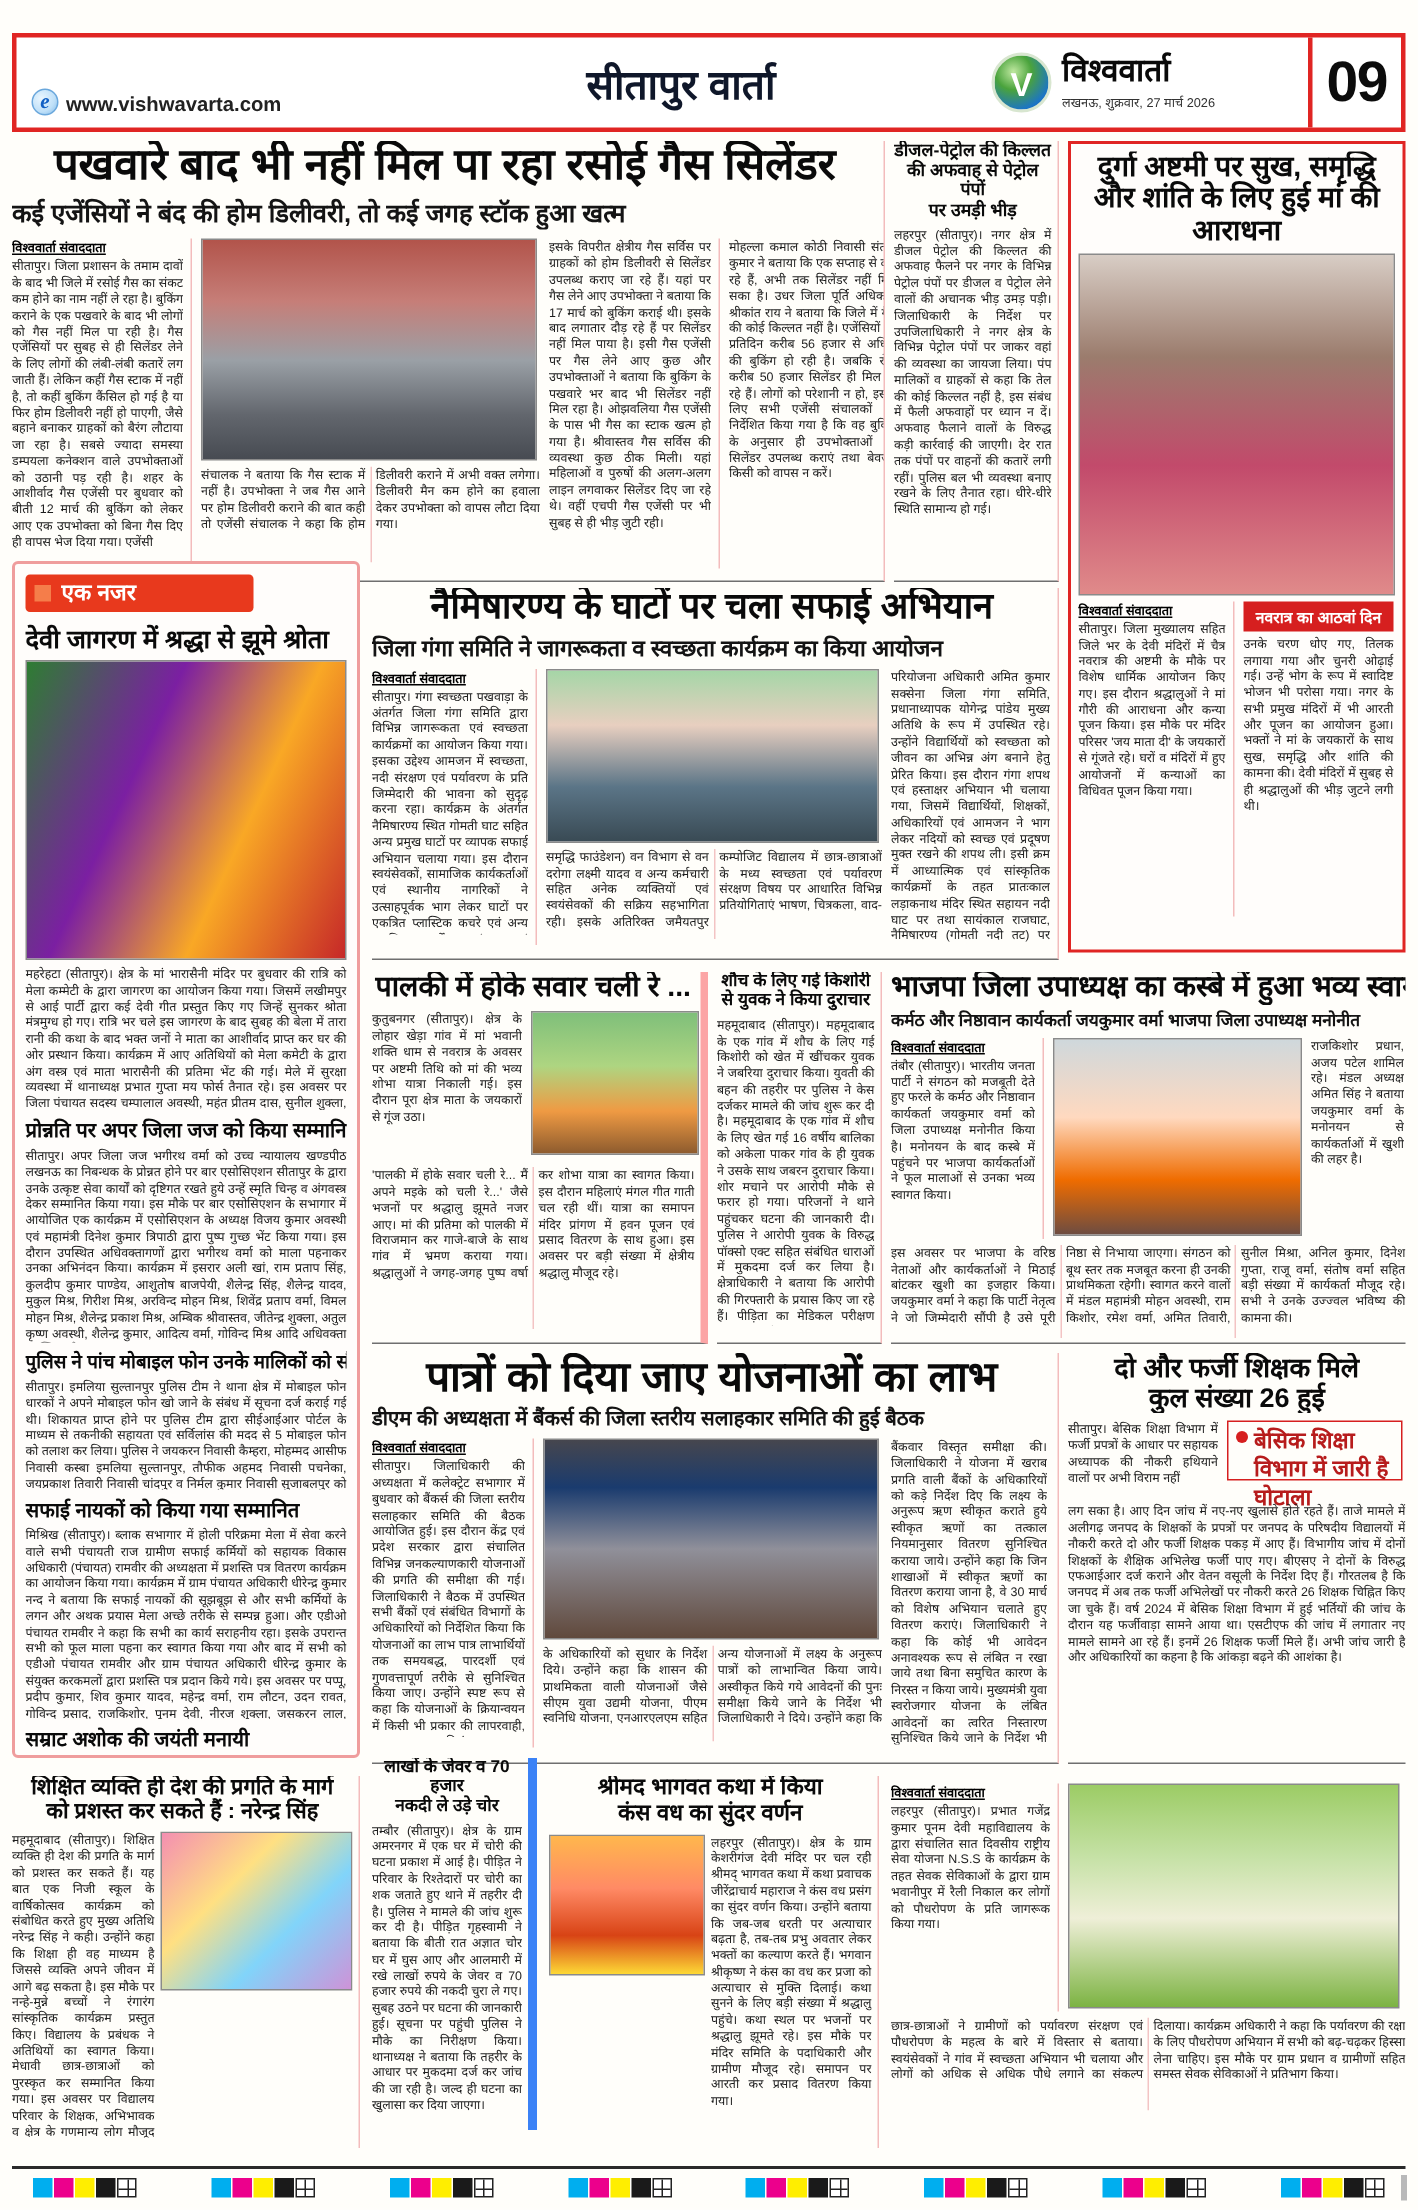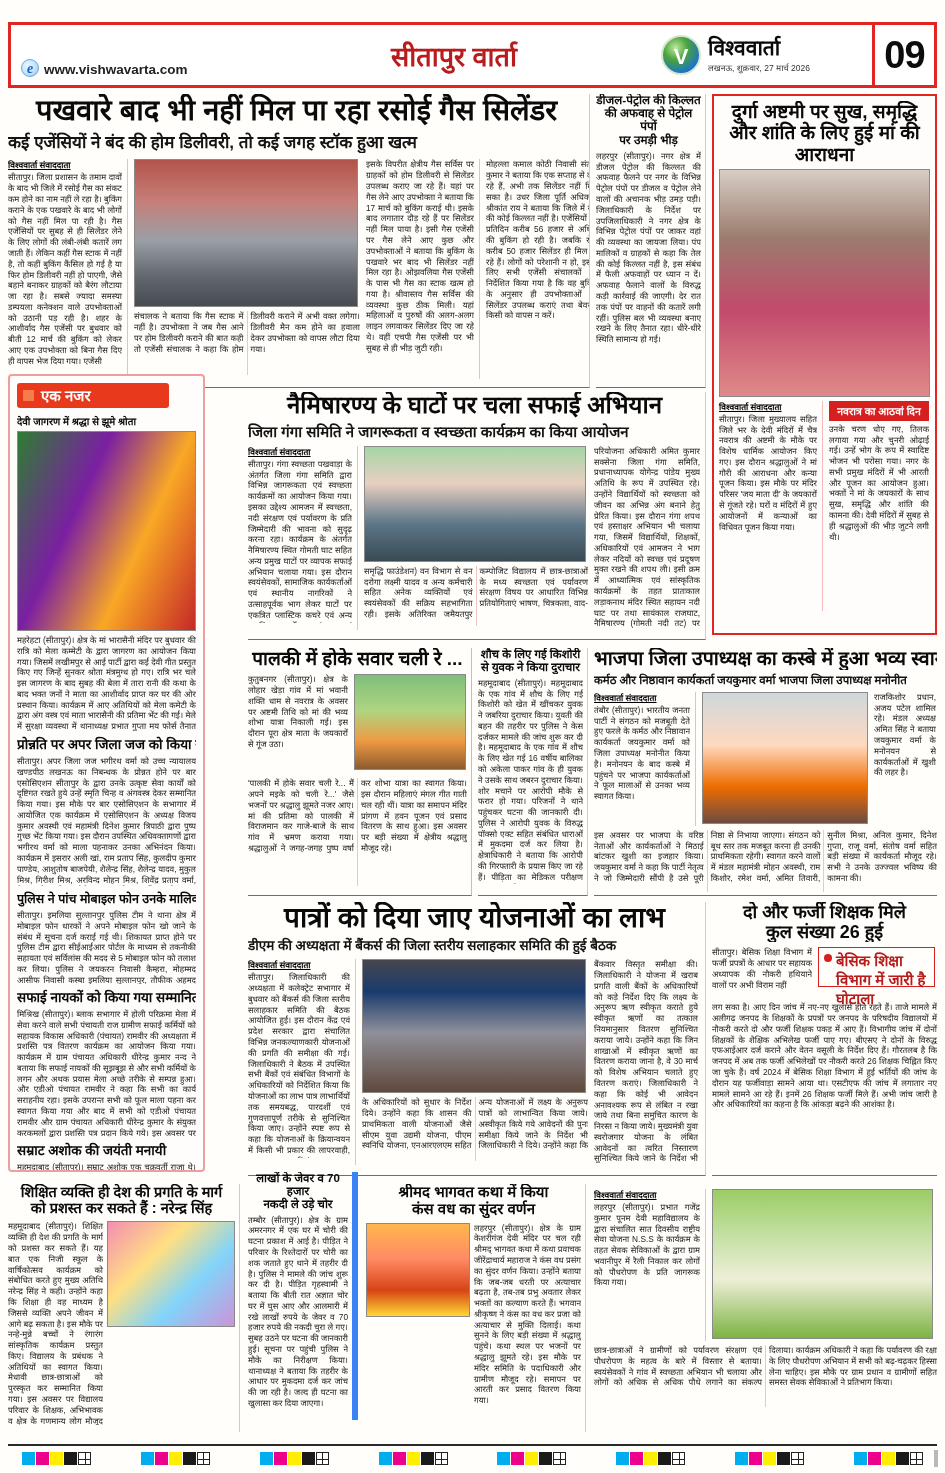--- a/index.html
+++ b/index.html
@@ -25,21 +25,21 @@
 
   
   .header { left:8px; top:22px; width:929px; height:66px; border:3px solid #e02523;
             display:flex; align-items:stretch; background:#fff; }
   .hd-left { flex:0 0 240px; display:flex; align-items:flex-end; padding:0 0 8px 10px; gap:5px; }
   .ie-icon { width:18px; height:18px; border-radius:50%; background:radial-gradient(circle at 35% 35%,#eaf6ff,#bfe0f8 60%,#7fb8e8);
              color:#1260c4; font-weight:700; font-style:italic; font-size:14px; line-height:17px; text-align:center;
              border:1px solid #6aa7dc; font-family:"Liberation Serif",serif; }
   .hd-site { font-weight:700; font-size:13.5px; color:#222; }
   .hd-center { flex:1; display:flex; align-items:center; justify-content:center; }
-  .hd-title { font-size:27px; font-weight:700; color:#b91c1c; }
+  .hd-title { font-size:27px; font-weight:700; color:#0f172a; }
   .hd-brandbox { flex:0 0 215px; display:flex; align-items:center; gap:7px; padding-left:4px; }
   .globe { width:40px; height:40px; border-radius:50%;
            background:radial-gradient(circle at 35% 30%,#bfe8a0 0%,#4aa33c 35%,#1b74c6 75%,#0d4e8f 100%);
            color:#fff; font-weight:700; font-size:22px; text-align:center; line-height:40px;
            border:2px solid #d8e6d0; }
   .brand-name { font-size:21px; font-weight:700; color:#090909; line-height:1.05; }
   .edition { font-size:8.5px; color:#333; margin-top:2px; }
   .pagenum-cell { flex:0 0 62px; border-left:3px solid #e02523; display:flex; align-items:center; justify-content:center; }
   .pagenum { font-size:38px; font-weight:700; color:#0c0c0c; letter-spacing:-1px; }
 
@@ -142,28 +142,28 @@
       <div class="byl">विश्ववार्ता संवाददाता</div>
       <div class="bt" style="height:190px;">सीतापुर। जिला मुख्यालय सहित जिले भर के देवी मंदिरों में चैत्र नवरात्र की अष्टमी के मौके पर विशेष धार्मिक आयोजन किए गए। इस दौरान श्रद्धालुओं ने मां गौरी की आराधना और कन्या पूजन किया। इस मौके पर मंदिर परिसर 'जय माता दी' के जयकारों से गूंजते रहे। घरों व मंदिरों में हुए आयोजनों में कन्याओं का विधिवत पूजन किया गया।</div>
     </div>
     <div style="width:100px; flex:none;">
       <div class="navratri-label">नवरात्र का आठवां दिन</div>
       <div class="bt" style="height:182px;">उनके चरण धोए गए, तिलक लगाया गया और चुनरी ओढ़ाई गई। उन्हें भोग के रूप में स्वादिष्ट भोजन भी परोसा गया। नगर के सभी प्रमुख मंदिरों में भी आरती और पूजन का आयोजन हुआ। भक्तों ने मां के जयकारों के साथ सुख, समृद्धि और शांति की कामना की। देवी मंदिरों में सुबह से ही श्रद्धालुओं की भीड़ जुटने लगी थी।</div>
     </div>
   </div>
 </div>
 
-<div class="article eknazar-box" style="left:8px; top:374px; width:197px; height:798px;">
+<div class="article eknazar-box" style="left:8px; top:374px; width:232px; height:798px;">
   <div class="ek-tab">
     <span class="ek-sq"></span>
     <span>एक नजर</span>
   </div>
 
   <div>
-    <div class="ek-hl" style="font-size:10px;">देवी जागरण में श्रद्धा से झूमे श्रोता</div>
+    <div class="ek-hl" style="font-size:17px;">देवी जागरण में श्रद्धा से झूमे श्रोता</div>
     <div class="photo ph-jagran" style="width:100%; height:200px; margin-bottom:4px;"></div>
     <div class="bt" style="height:96px;">महरेहटा (सीतापुर)। क्षेत्र के मां भारासैनी मंदिर पर बुधवार की रात्रि को मेला कम्मेटी के द्वारा जागरण का आयोजन किया गया। जिसमें लखीमपुर से आई पार्टी द्वारा कई देवी गीत प्रस्तुत किए गए जिन्हें सुनकर श्रोता मंत्रमुग्ध हो गए। रात्रि भर चले इस जागरण के बाद सुबह की बेला में तारा रानी की कथा के बाद भक्त जनों ने माता का आशीर्वाद प्राप्त कर घर की ओर प्रस्थान किया। कार्यक्रम में आए अतिथियों को मेला कमेटी के द्वारा अंग वस्त्र एवं माता भारासैनी की प्रतिमा भेंट की गई। मेले में सुरक्षा व्यवस्था में थानाध्यक्ष प्रभात गुप्ता मय फोर्स तैनात रहे। इस अवसर पर जिला पंचायत सदस्य चम्पालाल अवस्थी, महंत प्रीतम दास, सुनील शुक्ला, संतोष शुक्ला, दिनेश अवस्थी आदि ने माता के चरणों में अपनी हाजिरी लगाई।</div>
   </div>
 
   <div>
     <div class="ek-hl">प्रोन्नति पर अपर जिला जज को किया सम्मानित</div>
     <div class="bt" style="height:130px;">सीतापुर। अपर जिला जज भगीरथ वर्मा को उच्च न्यायालय खण्डपीठ लखनऊ का निबन्धक के प्रोन्नत होने पर बार एसोसिएशन सीतापुर के द्वारा उनके उत्कृष्ट सेवा कार्यों को दृष्टिगत रखते हुये उन्हें स्मृति चिन्ह व अंगवस्त्र देकर सम्मानित किया गया। इस मौके पर बार एसोसिएशन के सभागार में आयोजित एक कार्यक्रम में एसोसिएशन के अध्यक्ष विजय कुमार अवस्थी एवं महामंत्री दिनेश कुमार त्रिपाठी द्वारा पुष्प गुच्छ भेंट किया गया। इस दौरान उपस्थित अधिवक्तागणों द्वारा भगीरथ वर्मा को माला पहनाकर उनका अभिनंदन किया। कार्यक्रम में इसरार अली खां, राम प्रताप सिंह, कुलदीप कुमार पाण्डेय, आशुतोष बाजपेयी, शैलेन्द्र सिंह, शैलेन्द्र यादव, मुकुल मिश्र, गिरीश मिश्र, अरविन्द मोहन मिश्र, शिवेंद्र प्रताप वर्मा, विमल मोहन मिश्र, शैलेन्द्र प्रकाश मिश्र, अम्बिक श्रीवास्तव, जीतेन्द्र शुक्ला, अतुल कृष्ण अवस्थी, शैलेन्द्र कुमार, आदित्य वर्मा, गोविन्द मिश्र आदि अधिवक्ता उपस्थित रहे।</div>
   </div>
 
   <div>
@@ -193,21 +193,21 @@
     <div style="width:224px; flex:none;">
       <div class="photo ph-ghat" style="width:222px; height:116px;"></div>
       <div class="bt cols2" style="margin-top:4px; height:60px;">समृद्धि फाउंडेशन) वन विभाग से वन दरोगा लक्ष्मी यादव व अन्य कर्मचारी सहित अनेक व्यक्तियों एवं स्वयंसेवकों की सक्रिय सहभागिता रही। इसके अतिरिक्त जमैयतपुर कम्पोजिट विद्यालय में छात्र-छात्राओं के मध्य स्वच्छता एवं पर्यावरण संरक्षण विषय पर आधारित विभिन्न प्रतियोगिताएं भाषण, चित्रकला, वाद-विवाद, नारा लेखन एवं प्रश्नोत्तरी आयोजित की गईं। कार्यक्रम में जिला</div>
     </div>
     <div style="width:106px; flex:none;">
       <div class="bt" style="height:182px;">परियोजना अधिकारी अमित कुमार सक्सेना जिला गंगा समिति, प्रधानाध्यापक योगेन्द्र पांडेय मुख्य अतिथि के रूप में उपस्थित रहे। उन्होंने विद्यार्थियों को स्वच्छता को जीवन का अभिन्न अंग बनाने हेतु प्रेरित किया। इस दौरान गंगा शपथ एवं हस्ताक्षर अभियान भी चलाया गया, जिसमें विद्यार्थियों, शिक्षकों, अधिकारियों एवं आमजन ने भाग लेकर नदियों को स्वच्छ एवं प्रदूषण मुक्त रखने की शपथ ली। इसी क्रम में आध्यात्मिक एवं सांस्कृतिक कार्यक्रमों के तहत प्रातःकाल लड़ाकनाथ मंदिर स्थित सहायन नदी घाट पर तथा सायंकाल राजघाट, नैमिषारण्य (गोमती नदी तट) पर भव्य गंगा आरती का आयोजन किया गया। इन आयोजनों में बड़ी संख्या में श्रद्धालुओं, पुजारियों एवं स्थानीय नागरिकों ने सहभागिता कर नदी संरक्षण का संकल्प लिया।</div>
     </div>
   </div>
 </div>
 
-<div class="article hr-dark" style="left:248px; top:648px; width:224px; height:248px; border-right:1px solid #fca5a5; padding-right:4px;">
+<div class="article hr-dark" style="left:248px; top:648px; width:224px; height:248px; border-right:5px solid #fca5a5; padding-right:4px;">
   <div class="hl" style="font-size:19px;">पालकी में होके सवार चली रे ...</div>
   <div class="row" style="margin-top:5px; height:100px;">
     <div class="bt" style="width:100px; flex:none; height:100px;">कुतुबनगर (सीतापुर)। क्षेत्र के लोहार खेड़ा गांव में मां भवानी शक्ति धाम से नवरात्र के अवसर पर अष्टमी तिथि को मां की भव्य शोभा यात्रा निकाली गई। इस दौरान पूरा क्षेत्र माता के जयकारों से गूंज उठा।</div>
     <div class="photo ph-palki" style="width:112px; height:96px;"></div>
   </div>
   <div class="bt cols2" style="margin-top:4px; height:108px;">'पालकी में होके सवार चली रे... मैं अपने मइके को चली रे...' जैसे भजनों पर श्रद्धालु झूमते नजर आए। मां की प्रतिमा को पालकी में विराजमान कर गाजे-बाजे के साथ गांव में भ्रमण कराया गया। श्रद्धालुओं ने जगह-जगह पुष्प वर्षा कर शोभा यात्रा का स्वागत किया। इस दौरान महिलाएं मंगल गीत गाती चल रही थीं। यात्रा का समापन मंदिर प्रांगण में हवन पूजन एवं प्रसाद वितरण के साथ हुआ। इस अवसर पर बड़ी संख्या में क्षेत्रीय श्रद्धालु मौजूद रहे।</div>
 </div>
 
 <div class="article hr-dark" style="left:478px; top:648px; width:110px; height:248px; border-right:1px solid #f3bcbc; padding-right:4px;">
   <div class="hl wrap" style="font-size:11.5px;">

